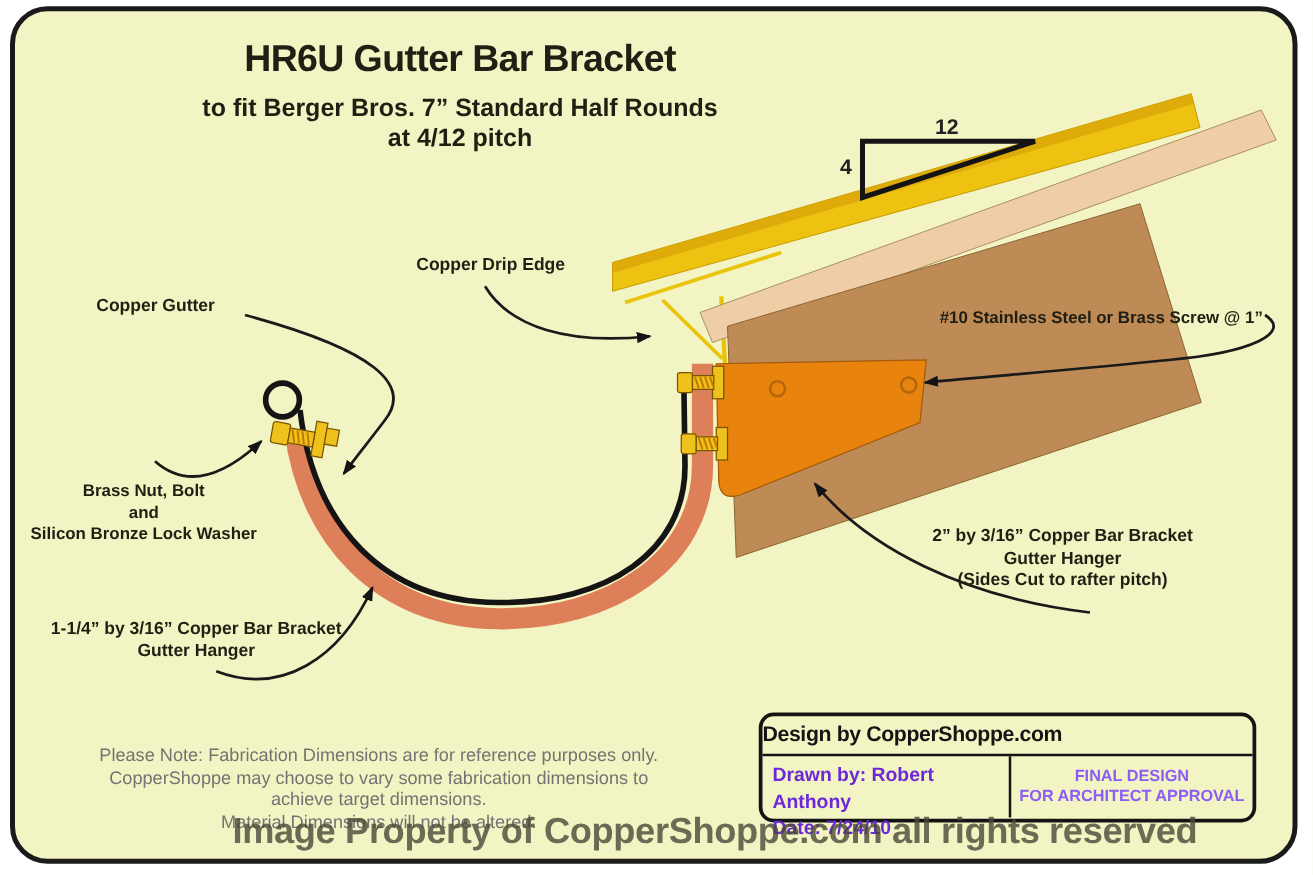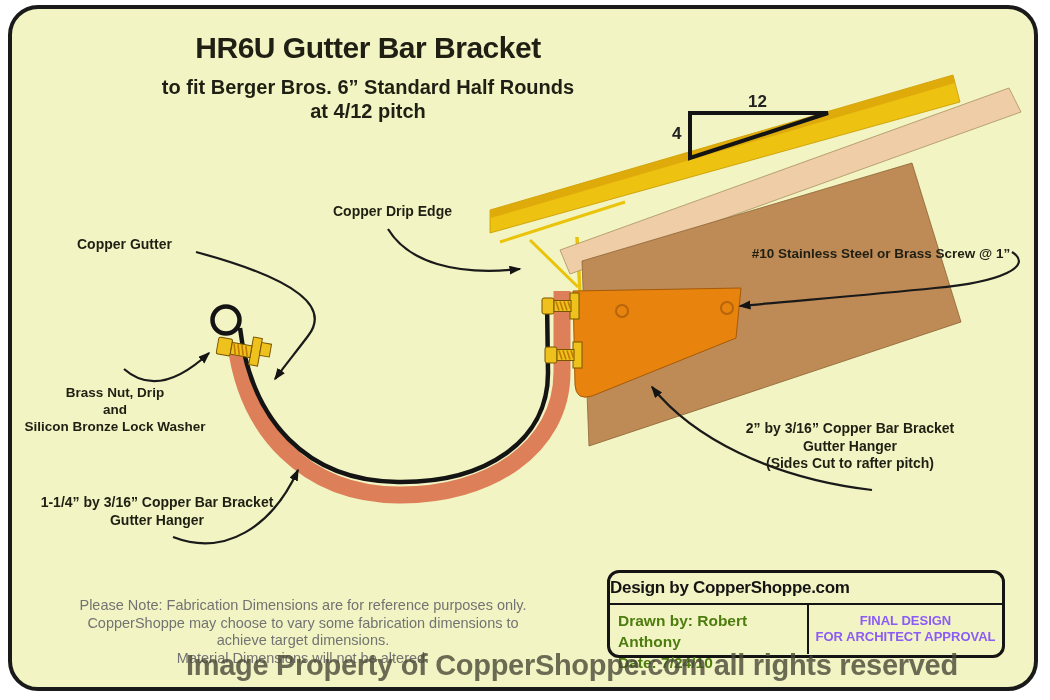--- a/index.html
+++ b/index.html
@@ -17,21 +17,21 @@
   .multiline div{white-space:nowrap;}
   .pitchnum{position:absolute;font-size:17px;font-weight:bold;color:#222;z-index:5;}
   .note{position:absolute;font-size:14.5px;font-weight:normal;color:#737373;
         text-align:center;transform:translateX(-50%);line-height:17.5px;z-index:4;}
   .design-box{position:absolute;left:607px;top:570px;width:398px;height:88px;
         border:3px solid #141414;border-radius:12px;box-sizing:border-box;z-index:5;}
   .db-title{height:30px;line-height:29px;border-bottom:2px solid #141414;
         font-size:17px;font-weight:bold;color:#141414;letter-spacing:-0.3px;}
   .db-body{display:flex;height:49px;}
   .db-left{width:199px;border-right:2px solid #141414;box-sizing:border-box;
-        padding:5px 0 0 8px;font-size:15.5px;font-weight:bold;color:#4d7c0f;line-height:21px;}
+        padding:5px 0 0 8px;font-size:15.5px;font-weight:bold;color:#6d28d9;line-height:21px;}
   .db-right{flex:1;text-align:center;padding-top:8px;font-size:13px;font-weight:bold;
         color:#8b5cf6;line-height:16px;}
   .watermark{position:absolute;left:186px;top:631px;font-size:29px;font-weight:bold;
         color:rgba(72,72,56,0.8);letter-spacing:-0.3px;white-space:nowrap;z-index:9;margin-top:18px;}
 </style>
 </head>
 <body>
 
 <div id="stage">
   <div id="card"></div>
@@ -90,32 +90,32 @@
       <path d="M388,229 C408,262 455,276 520,269" marker-end="url(#ah)"></path>
       <path d="M196,252 C300,280 330,308 308,336 C296,352 286,364 275,379" marker-end="url(#ah)"></path>
       <path d="M124,369 C150,392 180,380 209,353" marker-end="url(#ah)"></path>
       <path d="M1012,252 C1034,266 1002,282 935,288 C868,295 792,301 740,306" marker-end="url(#ah)"></path>
       <path d="M872,490 C770,478 692,437 652,387" marker-end="url(#ah)"></path>
       <path d="M173,537 C225,557 272,527 298,470" marker-end="url(#ah)"></path>
     </g>
   </svg>
 
   <div class="lbl ctr title" style="left:368px;top:31px;">HR6U Gutter Bar Bracket</div>
-  <div class="lbl ctr sub" style="left:368px;top:76px;">to fit Berger Bros. 6” Standard Half Rounds</div>
+  <div class="lbl ctr sub" style="left:368px;top:76px;">to fit Berger Bros. 7” Standard Half Rounds</div>
   <div class="lbl ctr sub" style="left:368px;top:100px;">at 4/12 pitch</div>
 
   <div class="pitchnum" style="left:748px;top:92px;">12</div>
   <div class="pitchnum" style="left:672px;top:124px;">4</div>
 
   <div class="lbl call" style="left:333px;top:203px;">Copper Drip Edge</div>
   <div class="lbl call" style="left:77px;top:236px;">Copper Gutter</div>
   <div class="lbl ctr call-sm" style="left:881px;top:246px;">#10 Stainless Steel or Brass Screw @ 1”</div>
 
   <div class="lbl ctr call-sm multiline" style="left:115px;top:384px;line-height:17px;">
-    <div>Brass Nut, Drip</div>
+    <div>Brass Nut, Bolt</div>
     <div>and</div>
     <div>Silicon Bronze Lock Washer</div>
   </div>
 
   <div class="lbl ctr call multiline" style="left:850px;top:420px;line-height:17.5px;">
     <div>2” by 3/16” Copper Bar Bracket</div>
     <div>Gutter Hanger</div>
     <div>(Sides Cut to rafter pitch)</div>
   </div>
 

